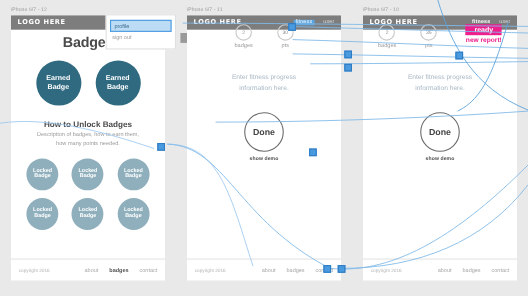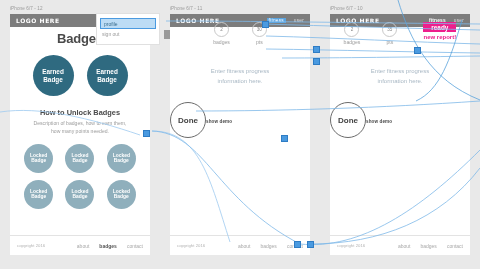--- a/index.html
+++ b/index.html
@@ -82,21 +82,21 @@
     background:#ee1e8c;color:#ffffff;font-weight:bold;font-size:6.4px;
     padding:1.5px 8px;
   }
   .ready-sub{color:#ee1e8c;font-weight:bold;font-size:6px;margin-top:2px;white-space:nowrap;}
 
   
   .body-copy{
     text-align:center;font-size:6px;color:#a9b8c4;line-height:1.6;
     margin-top:22px;padding:0 14px;
   }
-  .done-wrap{display:flex;align-items:center;margin-top:16px;}
+  .done-wrap{display:flex;flex-direction:column;align-items:center;margin-top:16px;}
   .done-btn{
     width:34px;height:34px;border-radius:50%;border:1px solid #6b6b6b;
     display:flex;align-items:center;justify-content:center;
     font-size:8px;color:#444444;font-weight:bold;
   }
   .show-demo{font-size:4.6px;color:#4a4a4a;font-weight:bold;margin-top:3px;letter-spacing:.1px;}
 
   
   .footer{
     position:absolute;left:0;right:0;bottom:0;height:20px;

